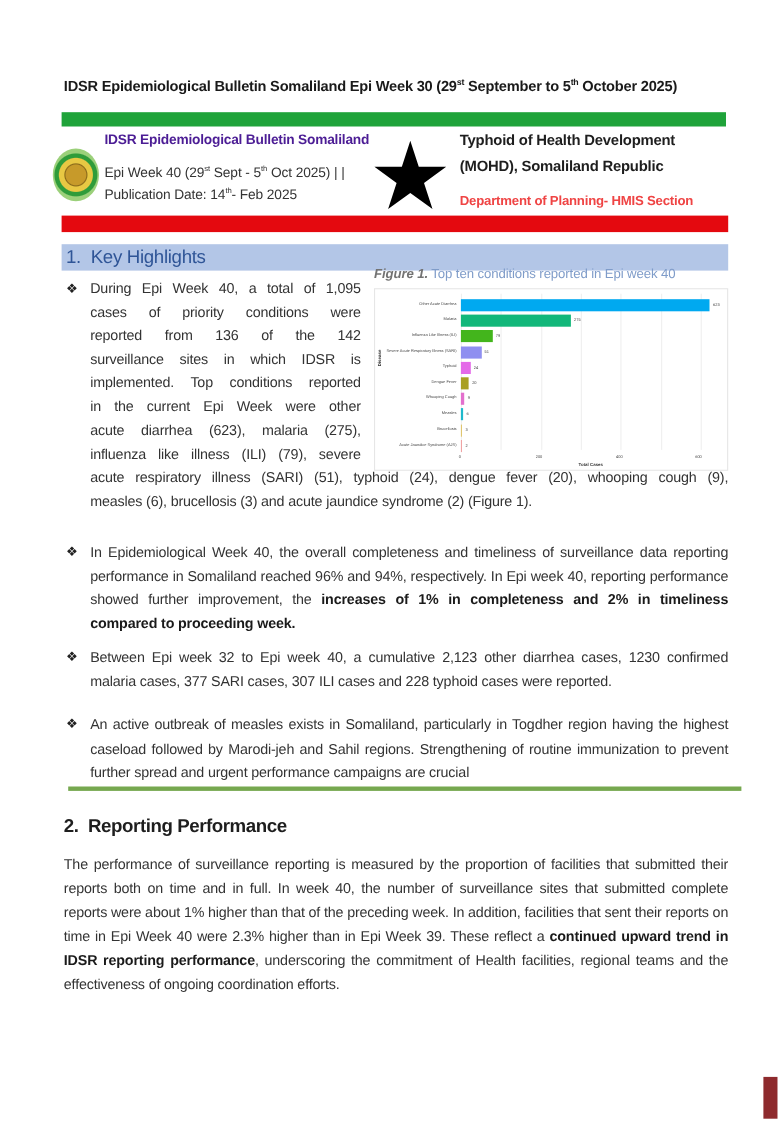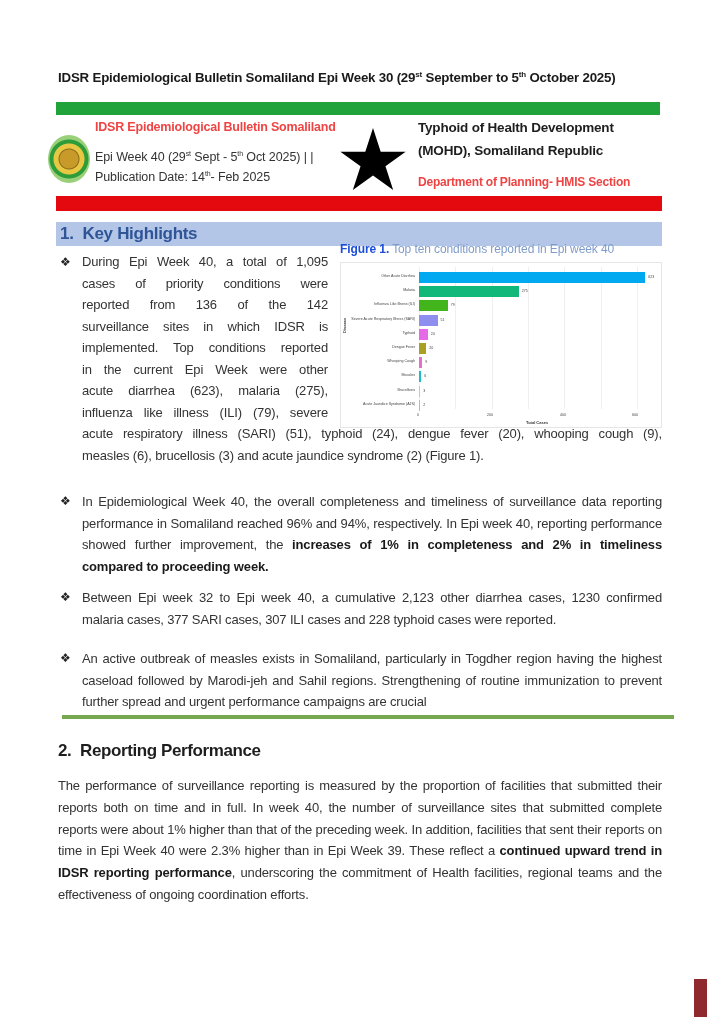--- a/index.html
+++ b/index.html
@@ -7,31 +7,31 @@
   body { position: relative; font-family: "Liberation Sans", sans-serif; color: #2b2b2b; }
 
   .doc-title { position: absolute; left: 58px; top: 70px; width: 600px; font-size: 13.3px; font-weight: bold; color: #1a1a1a; letter-spacing: -0.2px; }
   .doc-title sup { font-size: 8px; }
 
   .green-bar { position: absolute; left: 56px; top: 102px; width: 604px; height: 13px; background: #1fa33a; }
   .red-bar { position: absolute; left: 56px; top: 196px; width: 606px; height: 15px; background: #e4090f; }
 
   .logo { position: absolute; left: 48px; top: 135px; width: 42px; height: 48px; border-radius: 50%;
           background: radial-gradient(circle at 50% 50%, #c79a2a 0 9px, #8a6a1a 10px, #e8c843 11px 15px, #2f9c3a 16px 19px, #9bd07a 20px 21px); }
-  .hdr-left-title { position: absolute; left: 95px; top: 120px; font-size: 12.5px; font-weight: bold; color: #ef4444; letter-spacing: -0.2px; }
+  .hdr-left-title { position: absolute; left: 95px; top: 120px; font-size: 12.5px; font-weight: bold; color: #4c1d95; letter-spacing: -0.2px; }
   .hdr-left-line { position: absolute; left: 95px; font-size: 12.5px; color: #333; letter-spacing: -0.1px; }
   .hdr-left-line sup { font-size: 7px; }
   .star { position: absolute; left: 340px; top: 128px; width: 66px; height: 62px; }
   .hdr-right-line { position: absolute; left: 418px; font-size: 13.5px; font-weight: bold; color: #1e1e1e; letter-spacing: -0.2px; }
   .hdr-right-sub { position: absolute; left: 418px; top: 175px; font-size: 12px; font-weight: bold; color: #ef4444; letter-spacing: -0.2px; }
 
   .section1-band { position: absolute; left: 56px; top: 222px; width: 606px; height: 24px; background: #b3c6e7; }
-  .section1-title { position: absolute; left: 60px; top: 224px; font-size: 17px; font-weight: bold; color: #2f5597; letter-spacing: -0.3px; }
+  .section1-title { position: absolute; left: 60px; top: 224px; font-size: 17px; font-weight: normal; color: #2f5597; letter-spacing: -0.3px; }
   .fig-caption { position: absolute; left: 340px; top: 242px; font-size: 12px; color: #7f9cc9; letter-spacing: -0.1px; }
-  .fig-caption b { color: #1d4ed8; }
+  .fig-caption b { color: #737373; font-style: italic; }
 
   .bullet { position: absolute; font-size: 12px; color: #222; }
   .para { position: absolute; font-size: 13px; line-height: 21.5px; color: #333; text-align: justify; letter-spacing: -0.15px; }
   .para b { color: #1a1a1a; }
 
   .chart { position: absolute; left: 340px; top: 262px; width: 322px; height: 166px; border: 1px solid #e6e6e6; background: #fff; }
   .chart .ylabel { position: absolute; left: 1px; top: 70px; font-size: 4px; font-weight: bold; color: #333; transform: rotate(-90deg); transform-origin: left top; }
   .chart .row { position: absolute; left: 0; height: 13px; width: 100%; }
   .chart .cat { position: absolute; right: 246px; top: 3px; font-size: 3.6px; color: #444; white-space: nowrap; text-align: right; }
   .chart .plot { position: absolute; left: 78px; top: 4px; width: 236px; height: 142px; }

